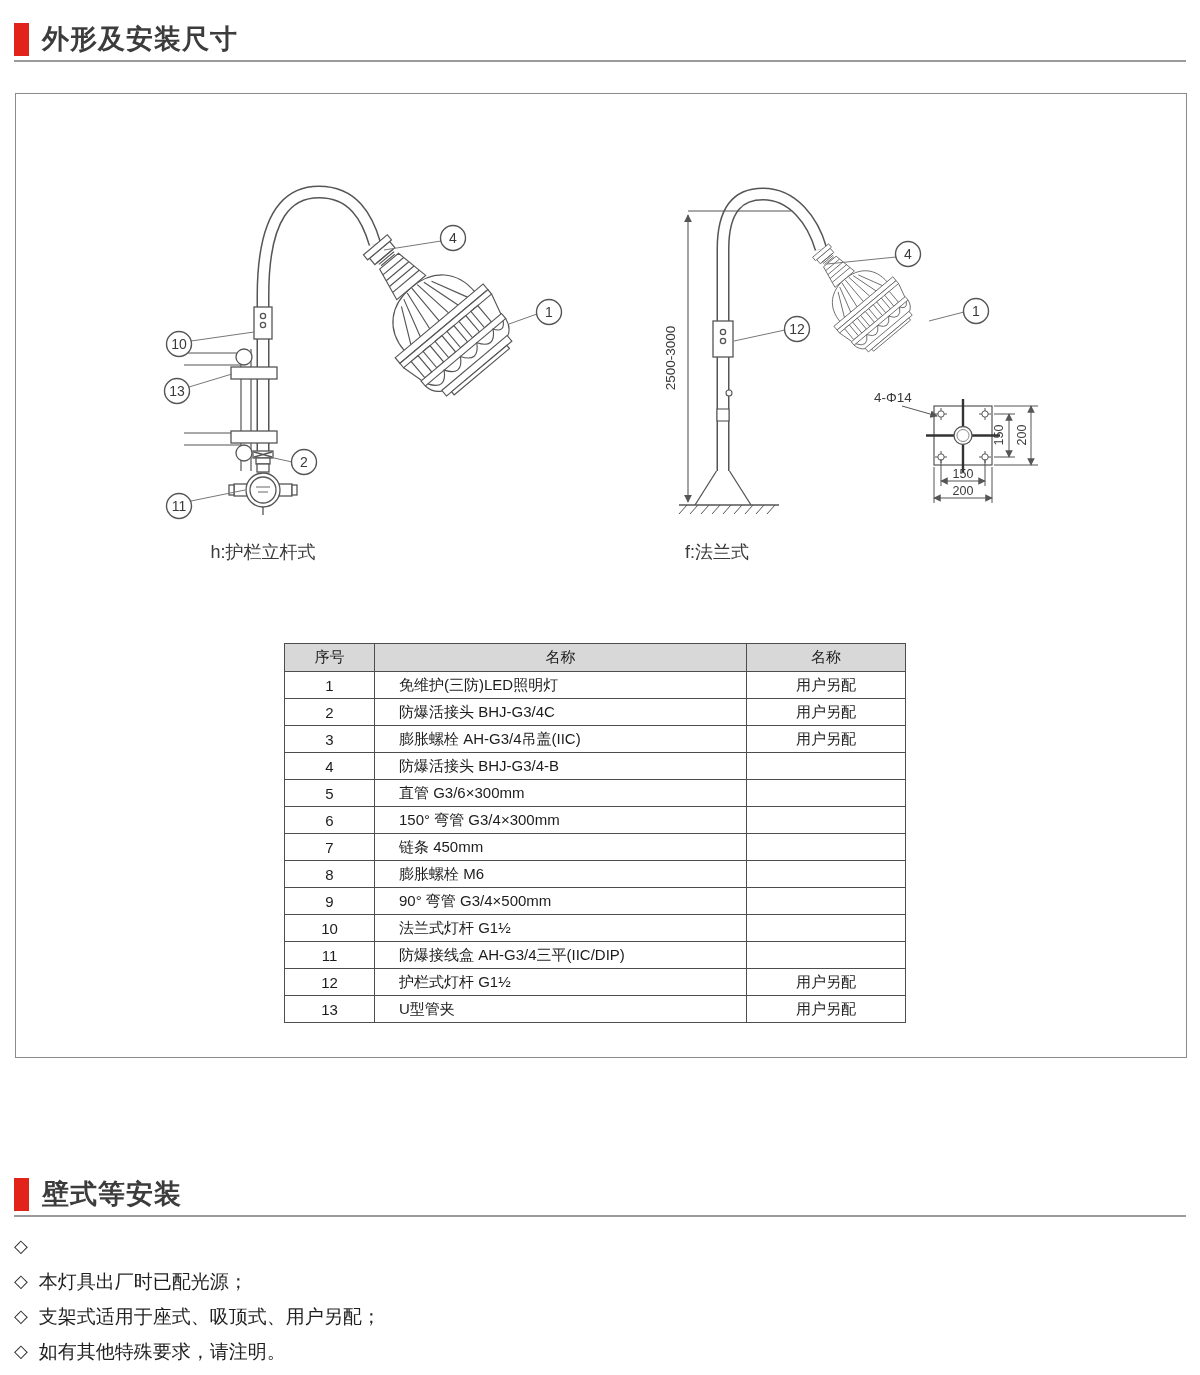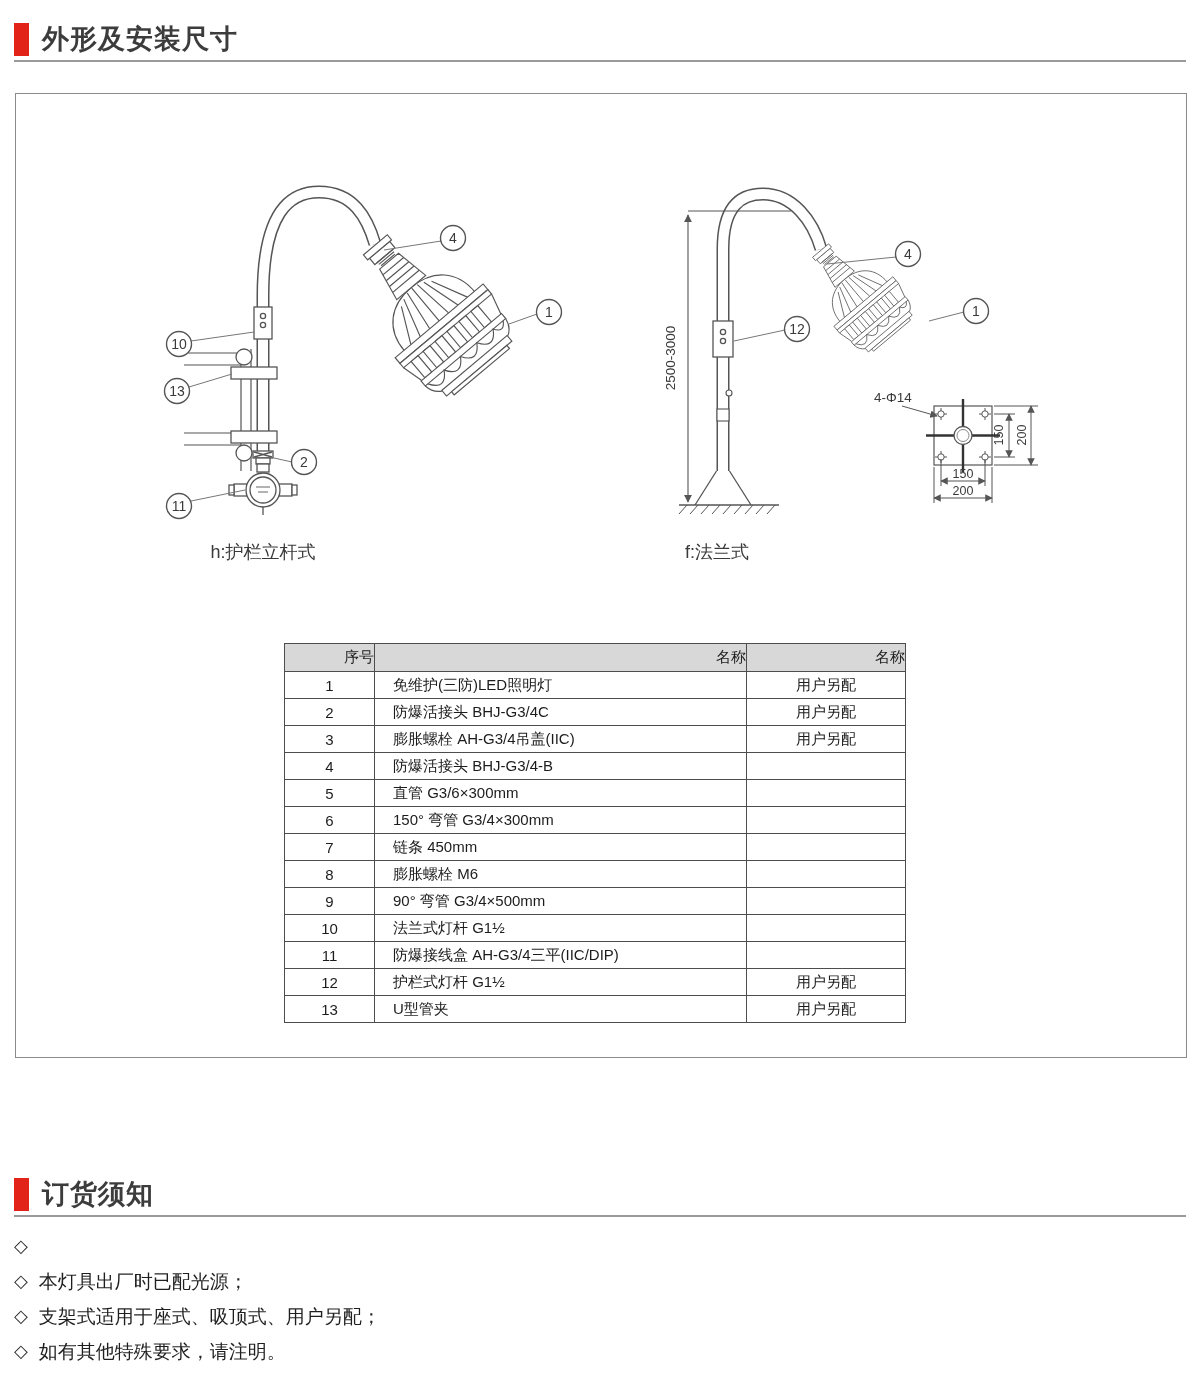--- a/index.html
+++ b/index.html
@@ -10,23 +10,23 @@
   .red-bar{width:15px;height:33px;background:#e2231a;flex:0 0 auto;}
   .section-header h2{margin:0;font-size:27px;font-weight:bold;color:#3c3c3c;line-height:33px;
         letter-spacing:1px;}
   .main-box{position:absolute;left:15px;top:93px;width:1170px;height:963px;
         border:1.5px solid #8b8b8b;background:#fff;}
   svg.diagrams{position:absolute;left:0;top:0;}
   svg.diagrams text{font-family:"Liberation Sans","DejaVu Sans",sans-serif;fill:#3a3a3a;}
   .parts-table{position:absolute;left:268px;top:549px;width:621px;border-collapse:collapse;
         table-layout:fixed;font-size:15px;}
   .parts-table th,.parts-table td{border:1.6px solid #4d4d4d;height:24px;padding:1px 0;}
-  .parts-table th{background:#d8d8d8;font-weight:normal;text-align:right;height:25px;}
+  .parts-table th{background:#d8d8d8;font-weight:normal;text-align:center;height:25px;}
   .parts-table td{text-align:center;}
-  .parts-table td.col1{text-align:left;padding-left:18px;}
+  .parts-table td.col1{text-align:left;padding-left:24px;}
   .col-idx{width:90px;} .col-name{width:372px;} .col-note{width:159px;}
   .notes{position:absolute;left:14px;top:1236px;list-style:none;margin:0;padding:0;}
   .notes li{display:flex;align-items:center;gap:11px;font-size:19px;color:#1f1f1f;
         margin-bottom:14px;line-height:21px;}
   .notes .diamond{font-size:18px;color:#2a2a2a;}
 </style>
 </head>
 <body>
 
 <div class="page">
@@ -314,21 +314,21 @@
             <td class="col0">13</td>
             <td class="col1">U型管夹</td>
             <td class="col2">用户另配</td>
           </tr>
         </tbody>
     </table>
   </div>
 
   <div class="section-header" style="top:1178px;">
     <div class="red-bar"></div>
-    <h2>订货须知</h2>
+    <h2>壁式等安装</h2>
   </div>
 
   <ul class="notes">
     <li>
       <span class="diamond">◇</span>
       </li>
     <li>
       <span class="diamond">◇</span>
       <span>本灯具出厂时已配光源；</span>
       </li>

